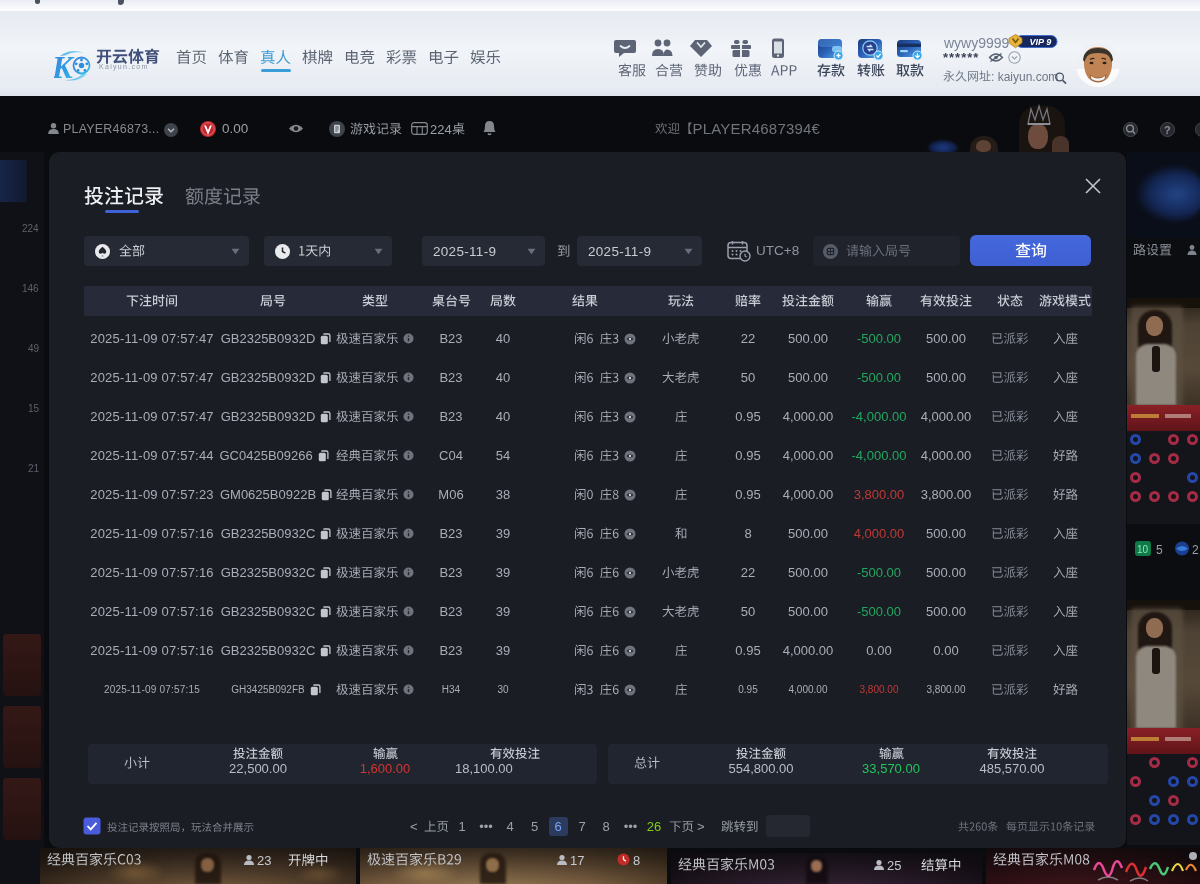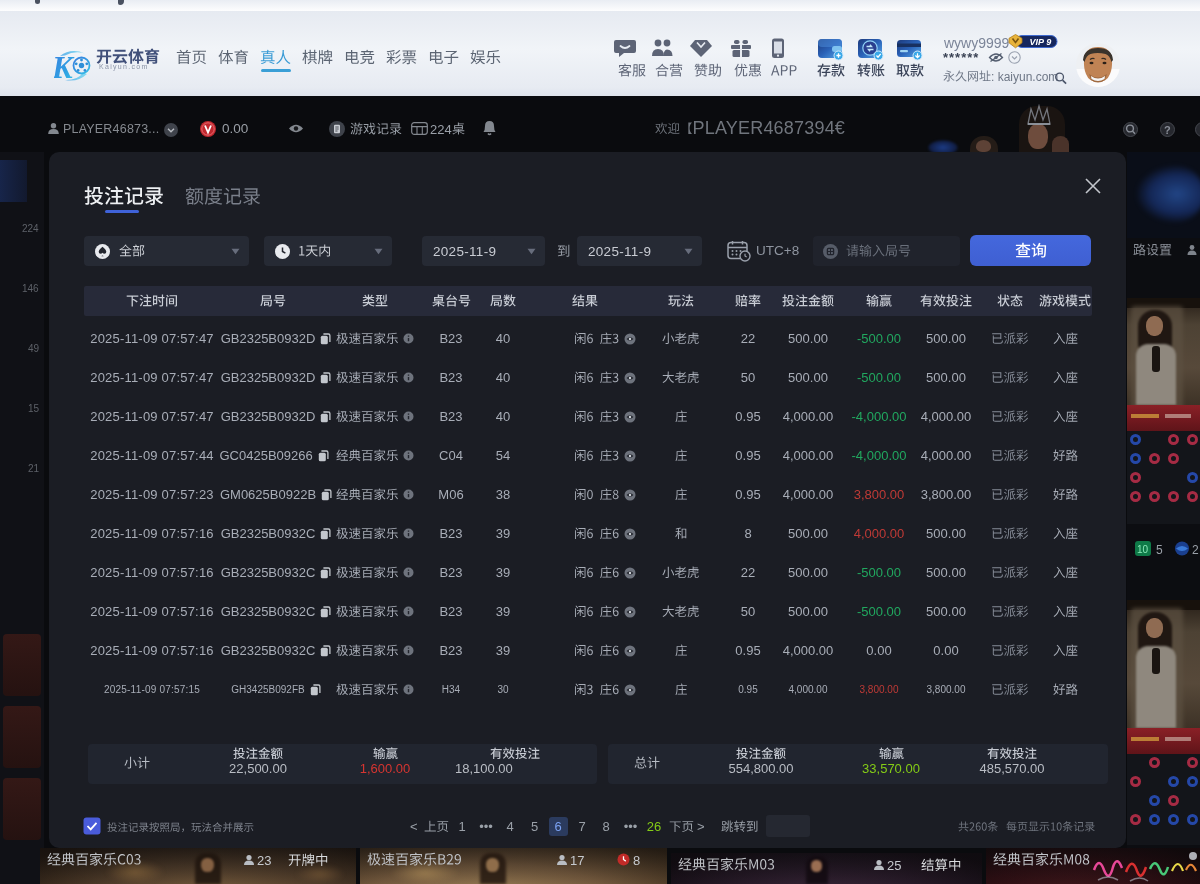--- a/index.html
+++ b/index.html
@@ -313,21 +313,21 @@
 <path d="M5 13.5 q1.5 2 3 0" stroke="#83888f" stroke-width="1.6" fill="none"></path>
       </svg>
       <div class="abs row" style="left:655px;top:25px;height:15px">
         <svg class="z" width="37.5" height="15.6">
           <g fill="#70757d" transform="translate(0,12.00) scale(0.012500,-0.012500)">
             <use href="#q6b22r" x="0"></use>
             <use href="#q8fcer" x="1000"></use>
             <use href="#q3010r" x="2000"></use>
           </g>
         </svg>
-        <span style="font-size:18px;color:#70757d;letter-spacing:0.2px">PLAYER4687394€</span>
+        <span style="font-size:15px;color:#70757d;letter-spacing:0.2px">PLAYER4687394€</span>
       </div>
       <div class="abs" style="left:928px;top:44px;width:30px;height:15px;border-radius:50%;background:radial-gradient(ellipse,#2450b8 0%,#15285e 60%,transparent 78%);opacity:0.7;filter:blur(1px)"></div>
       <div class="abs" style="left:970px;top:40px;width:28px;height:16px;border-radius:13px 13px 0 0;background:#241c17"></div>
       <div class="abs" style="left:976px;top:44px;width:15px;height:12px;border-radius:50% 50% 40% 40%;background:#5d4236"></div>
       <div class="abs" style="left:1019px;top:10px;width:46px;height:46px;border-radius:18px 18px 0 0;background:#1a1411"></div>
       <div class="abs" style="left:1028px;top:28px;width:20px;height:25px;border-radius:45%;background:#6e4c3d"></div>
       <svg class="abs" style="left:1026px;top:8px" width="26" height="22" viewBox="0 0 26 22">
 <path d="M2 20 L5 5 L9 16 L13 2 L17 16 L21 5 L24 20 Z" fill="none" stroke="#8a8e99" stroke-width="1.3" opacity="0.8"></path>
 <path d="M2 20 h22" stroke="#9aa0aa" stroke-width="1.5"></path>
       </svg>
@@ -1667,21 +1667,21 @@
               <use href="#q989dm" x="3000"></use>
             </g>
           </svg></div>
         <div class="abs" style="left:652px;top:609px;width:120px;text-align:center;font-size:13px;line-height:15px;color:#b9bdc4">554,800.00</div>
         <div class="abs" style="left:829.5px;top:594px;line-height:0;"><svg class="z" width="25.0" height="15.6">
             <g fill="#c6cad2" transform="translate(0,12.00) scale(0.012500,-0.012500)">
               <use href="#q8f93m" x="0"></use>
               <use href="#q8d62m" x="1000"></use>
             </g>
           </svg></div>
-        <div class="abs" style="left:782px;top:609px;width:120px;text-align:center;font-size:13px;line-height:15px;color:#84cc16">33,570.00</div>
+        <div class="abs" style="left:782px;top:609px;width:120px;text-align:center;font-size:13px;line-height:15px;color:#22c55e">33,570.00</div>
         <div class="abs" style="left:938.0px;top:594px;line-height:0;"><svg class="z" width="50.0" height="15.6">
             <g fill="#c6cad2" transform="translate(0,12.00) scale(0.012500,-0.012500)">
               <use href="#q6709m" x="0"></use>
               <use href="#q6548m" x="1000"></use>
               <use href="#q6295m" x="2000"></use>
               <use href="#q6ce8m" x="3000"></use>
             </g>
           </svg></div>
         <div class="abs" style="left:903px;top:609px;width:120px;text-align:center;font-size:13px;line-height:15px;color:#b9bdc4">485,570.00</div>
         <svg class="abs" style="left:34px;top:665px" width="18" height="18" viewBox="0 0 18 18">

